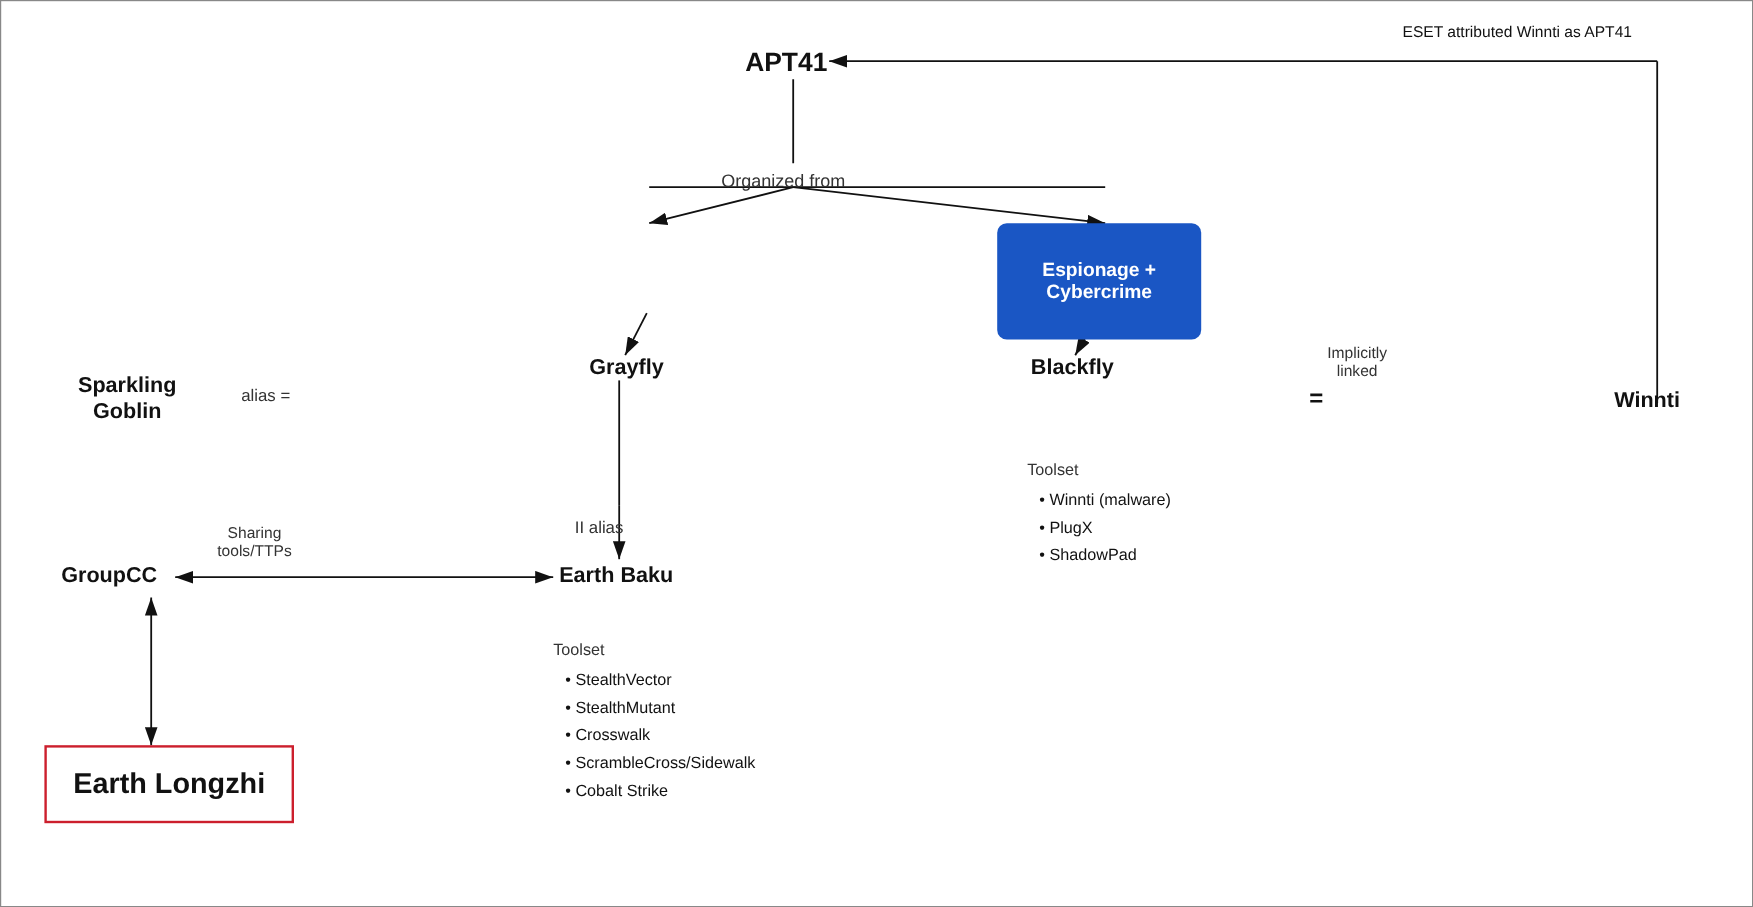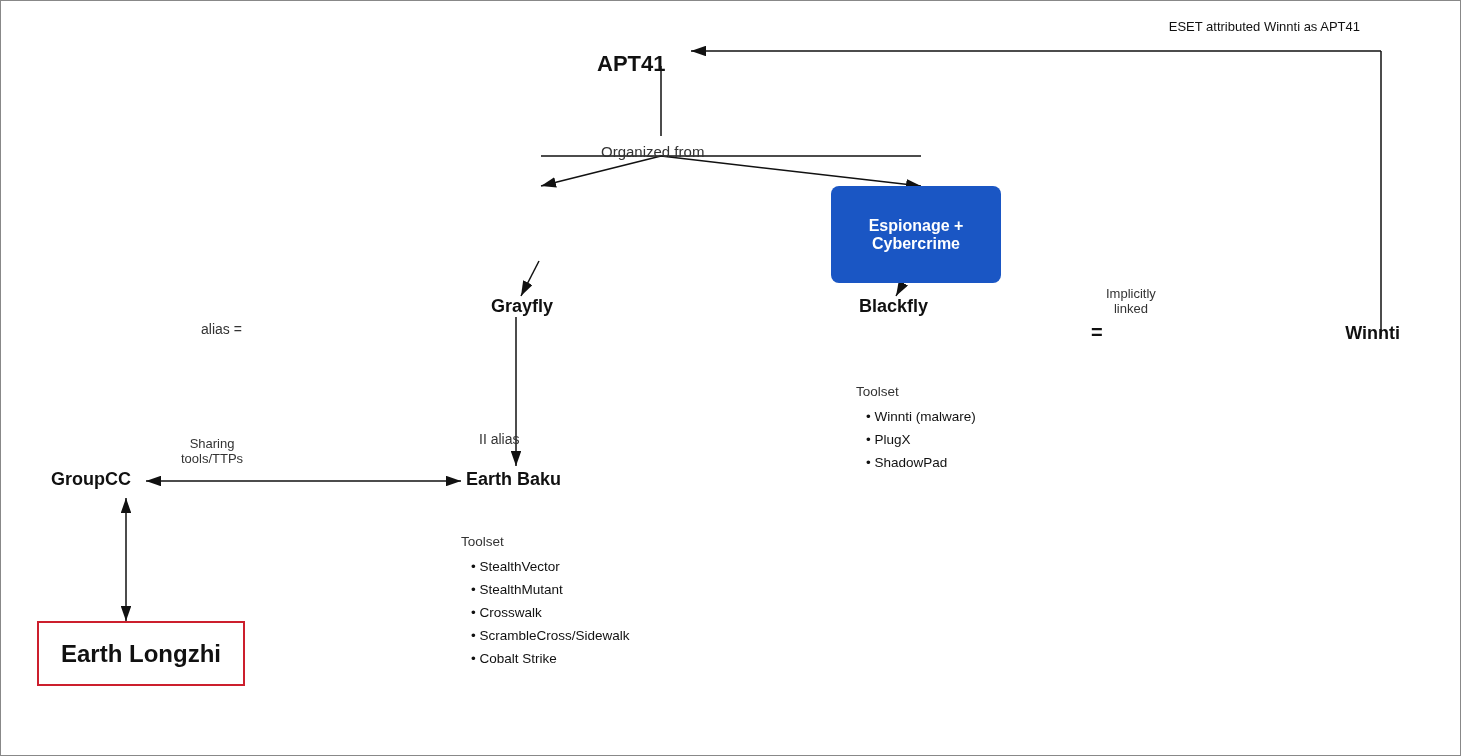--- a/index.html
+++ b/index.html
@@ -18,24 +18,23 @@
       position: relative;
       width: 1461px;
       height: 756px;
       border: 1.5px solid #888;
     }
 
     
     .apt41-node {
       position: absolute;
       top: 38px;
-      left: 596px;
+      left: 620px;
       font-size: 22px;
       font-weight: bold;
-      margin-top: 12px;
     }
 
     
     .eset-label {
       position: absolute;
       top: 18px;
       right: 100px;
       font-size: 13px;
       color: #111;
     }
@@ -299,20 +298,23 @@
   <div class="grayfly-label">Grayfly</div>
 
   <div class="blackfly-label">Blackfly</div>
 
   <div class="winnti-label">Winnti</div>
 
   <div class="implicitly-label">
     <span>Implicitly<br>linked</span>
   </div>
 
+  <div class="sparkling-label">
+    <span>Sparkling<br>Goblin</span>
+  </div>
 
   <div class="alias-label-left">
     <span>alias
 =</span>
   </div>
 
   <div class="ii-alias-label">II   alias</div>
 
   <div class="earth-baku-label">Earth Baku</div>
 

